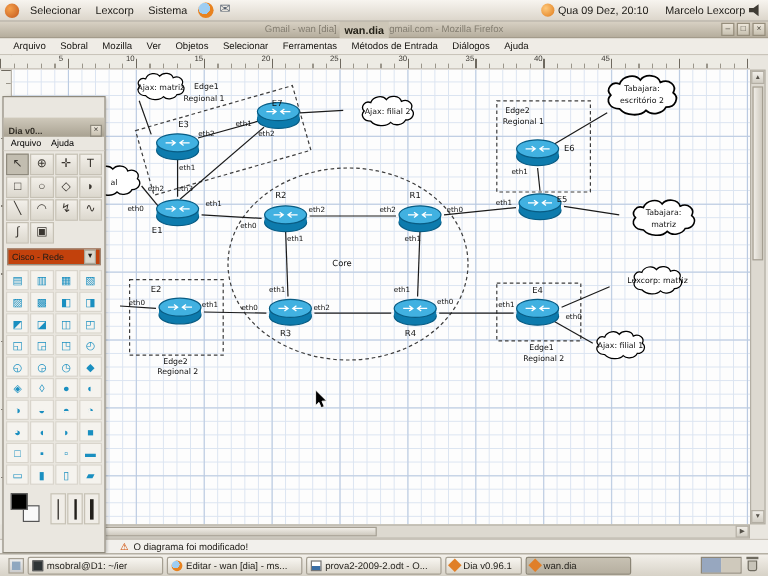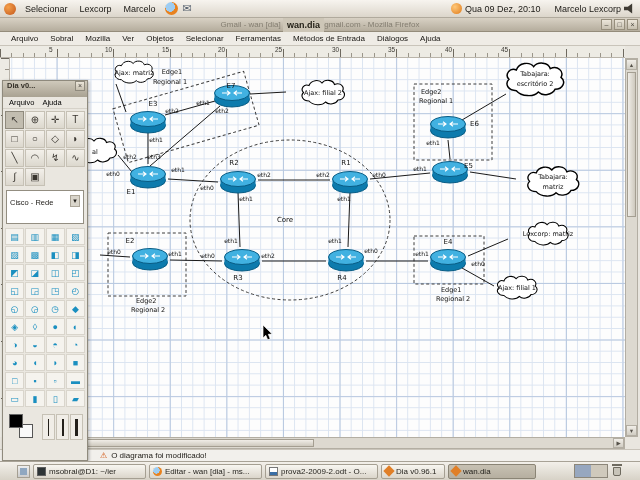--- a/index.html
+++ b/index.html
@@ -95,54 +95,54 @@
   #statusbar { position:absolute; left:0; top:431px; width:640px; height:12px; background:#f2f0ec;
     border-top:1px solid #c9c4ba; display:flex; align-items:center; gap:4px;
     padding-left:100px; font-size:8px; color:#23201b; }
   .status-ic { color:#cf4a00; font-size:8px; line-height:10px; }
 
   
   #toolbox { position:absolute; left:2px; top:80px; width:86px; height:381px; z-index:40;
     background:#eae7e0; border:1px solid #8f8a7d; box-shadow:1px 1px 3px rgba(0,0,0,.3);
     display:flex; flex-direction:column; }
   #tb-title { height:16px; background:linear-gradient(#cfc9bb,#a9a292); display:flex;
-    align-items:flex-start; padding:0 2px 0 4px; }
+    align-items:flex-end; padding:0 2px 0 4px;margin-top:17px; }
   #tb-title .t { flex:1; font-size:7.5px; font-weight:bold; color:#332f27; }
   .tb-close { width:10px; height:10px; border:1px solid #8f8a7d; font-size:7px; line-height:8px;
     text-align:center; background:linear-gradient(#ece6da,#c7c0b0); color:#44403a;}
   #tb-menu { height:12px; display:flex; align-items:center; gap:2px; padding-left:3px;
     border-bottom:1px solid #d6d2c9; }
   #tb-menu .mitem { font-size:7.5px; padding:0 3px; }
   #tools { display:grid; grid-template-columns:repeat(4,1fr); gap:1px; padding:2px; }
   .tool { height:18px; font-size:10px; line-height:16px; text-align:center; color:#3a3630;
     border:1px solid #c6c1b5; background:linear-gradient(#f3f0ea,#dcd8ce); }
   .tool:first-child { background:#c2bdb0; border-color:#8f8a7d; }
-  .sheet-select { margin:2px 3px; height:14px; border:1px solid #938e81; background:#ffffff;
-    display:flex; align-items:flex-end; font-size:7.5px; padding:16px 3px; color:#1d1b17;}
+  .sheet-select { margin:2px 3px; height:14px; border:1px solid #938e81; background:#c2410c;
+    display:flex; align-items:center; font-size:7.5px; padding:0 3px; color:#1d1b17;}
   .dd-arrow { margin-left:auto; font-size:7px; background:#d9d5cb; border:1px solid #aba597;
     width:10px; text-align:center; line-height:10px; }
   #sheets { display:grid; grid-template-columns:repeat(4,1fr); gap:1px; padding:2px; }
   .sheet-icon { height:17px; text-align:center; font-size:9px; line-height:16px; color:#1a8fc0;
     border:1px solid #d9d5cc; background:#f5f3ee; }
   #tb-bottom { flex:1; display:flex; gap:6px; padding:5px 4px; align-items:flex-start; }
   .colorbox { position:relative; width:30px; height:28px; }
   .bg-sq { position:absolute; left:12px; top:10px; width:14px; height:14px; background:#f9f9f9;
     border:1px solid #555; }
   .fg-sq { position:absolute; left:2px; top:0; width:14px; height:14px; background:#000;
     border:1px solid #666; }
   .lw-btns { display:flex; gap:1px; }
   .lw { width:13px; height:26px; border:1px solid #c6c1b5; background:#f0ede7;
     display:flex; align-items:center; justify-content:center; }
   .lw i { display:block; height:17px; background:#23201b; }
   .lw:nth-child(1) i { width:1px; } .lw:nth-child(2) i { width:2px; } .lw:nth-child(3) i { width:3px; }
 
   
   #taskbar { position:absolute; left:0; top:461px; width:640px; height:19px; z-index:60;
     background:linear-gradient(#f3f0ea,#d7d2c7); border-top:1px solid #a8a296;
-    display:flex; align-items:center; gap:3px; padding:0 17px; }
+    display:flex; align-items:center; gap:3px; padding:0 7px; }
   .sd-btn { width:13px; height:13px; border:1px solid #a59f92; background:linear-gradient(#eee,#ccc); }
   .sd-btn i { display:block; margin:2px; height:7px; background:#8fa7c0; }
   .task-btn { height:15px; border:1px solid #a59f92; border-radius:2px; font-size:8px; color:#211f1a;
     background:linear-gradient(#f8f6f1,#dbd6cb); display:flex; align-items:center; gap:3px;
     padding:0 3px; overflow:hidden; white-space:nowrap; }
   .task-btn.active { background:linear-gradient(#c7c1b3,#b6afa0); border-color:#8a8475; }
   .tb1{width:113px} .tb2{width:113px} .tb3{width:113px} .tb4{width:64px} .tb5{width:88px}
   .ti { width:9px; height:9px; flex:none; }
   .ti-term { background:#2e3436; border:1px solid #606060; }
   .ti-ff { border-radius:50%; background:radial-gradient(circle at 38% 38%, #9ecdf2 40%, #e8821f 42%); }
@@ -159,21 +159,21 @@
 </head>
 <body>
 
 <div id="root">
 
   <div id="top-panel">
     <span class="logo"></span>
     <div class="panel-menus">
         <span class="panel-menu">Selecionar</span>
         <span class="panel-menu">Lexcorp</span>
-        <span class="panel-menu">Marcelo</span>
+        <span class="panel-menu">Sistema</span>
       </div>
     <span class="app-ic ic-ff"></span>
     <span class="ic-mail">✉</span>
     <span class="spacer"></span>
     <span class="ic-upd"></span>
     <span>Qua 09 Dez, 20:10</span>
     <span style="width:8px"></span>
     <span>Marcelo Lexcorp</span>
     <span class="ic-vol"></span>
   </div>

